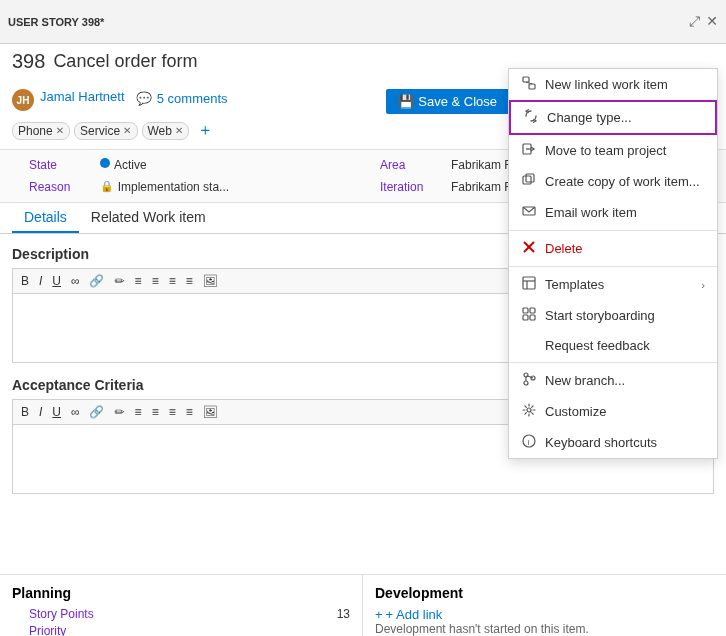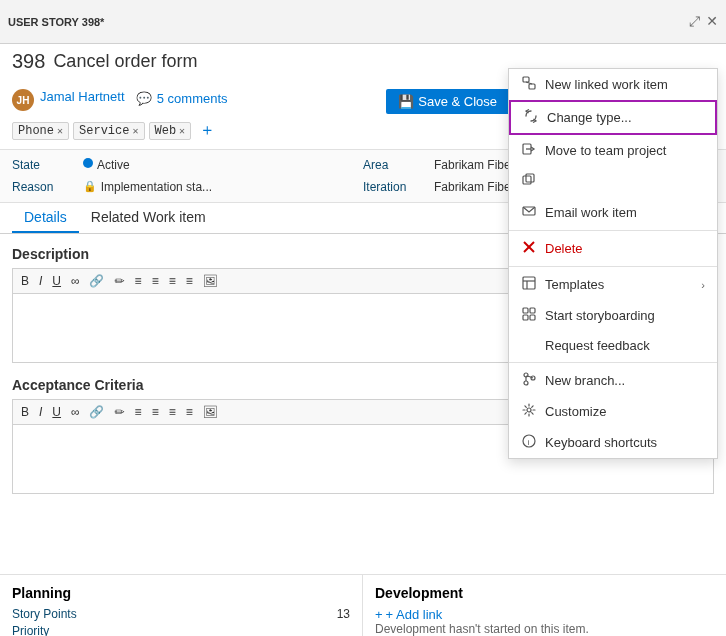--- a/index.html
+++ b/index.html
@@ -149,26 +149,25 @@
       display: flex;
       align-items: center;
       gap: 4px;
       margin-bottom: 4px;
     }
     .tag {
       display: flex;
       align-items: center;
       gap: 3px;
       border: 1px solid #d0d0d0;
-      border-radius: 2px;
+      border-radius: 8px;
       padding: 1px 5px;
       font-size: 12px;
       color: #333;
       background: #f5f5f5;
-      font-family: Liberation Mono, monospace;
     }
     .tag-close {
       cursor: pointer;
       color: #666;
       font-size: 10px;
     }
     .tag-add {
       cursor: pointer;
       color: #0078d4;
       font-size: 16px;
@@ -184,23 +183,24 @@
       border-bottom: 1px solid #e0e0e0;
       background: #fafafa;
     }
     .field-pair {
       display: flex;
       align-items: center;
       gap: 6px;
       padding: 2px 0;
     }
     .field-label {
-      color: #0c4a6e;
+      color: #6d28d9;
       font-size: 12px;
       min-width: 65px;
+      margin-left: 17px;
     }
     .field-value {
       color: #333;
       font-size: 12px;
       display: flex;
       align-items: flex-start;
       gap: 4px;
     }
     .state-dot {
       width: 10px;
@@ -540,20 +540,21 @@
     <span>Move to team project</span>
   </div>
 
   <div class="menu-item">
     <span class="menu-icon">
       <svg width="14" height="14" viewBox="0 0 14 14" fill="none">
         <rect x="1" y="3" width="8" height="8" rx="1" stroke="#555" stroke-width="1.2" fill="none"></rect>
         <rect x="4" y="1" width="8" height="8" rx="1" stroke="#555" stroke-width="1.2" fill="none"></rect>
       </svg>
     </span>
+    <span>Create copy of work item...</span>
   </div>
 
   <div class="menu-item">
     <span class="menu-icon">
       <svg width="14" height="14" viewBox="0 0 14 14" fill="none">
         <rect x="1" y="3" width="12" height="8" rx="1" stroke="#555" stroke-width="1.2" fill="none"></rect>
         <polyline points="1,3 7,8 13,3" stroke="#555" stroke-width="1.2" fill="none"></polyline>
       </svg>
     </span>
     <span>Email work item</span>

